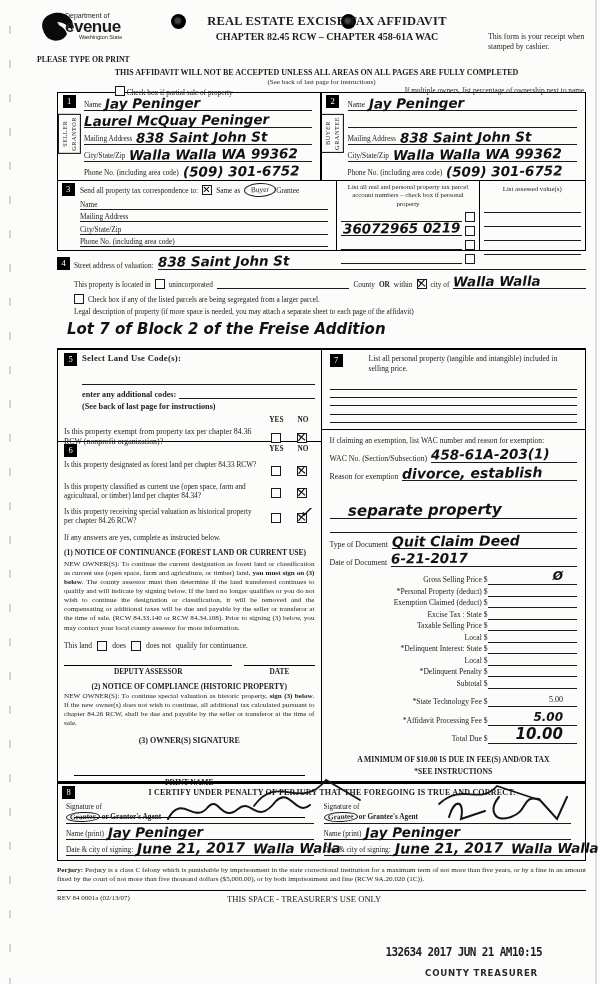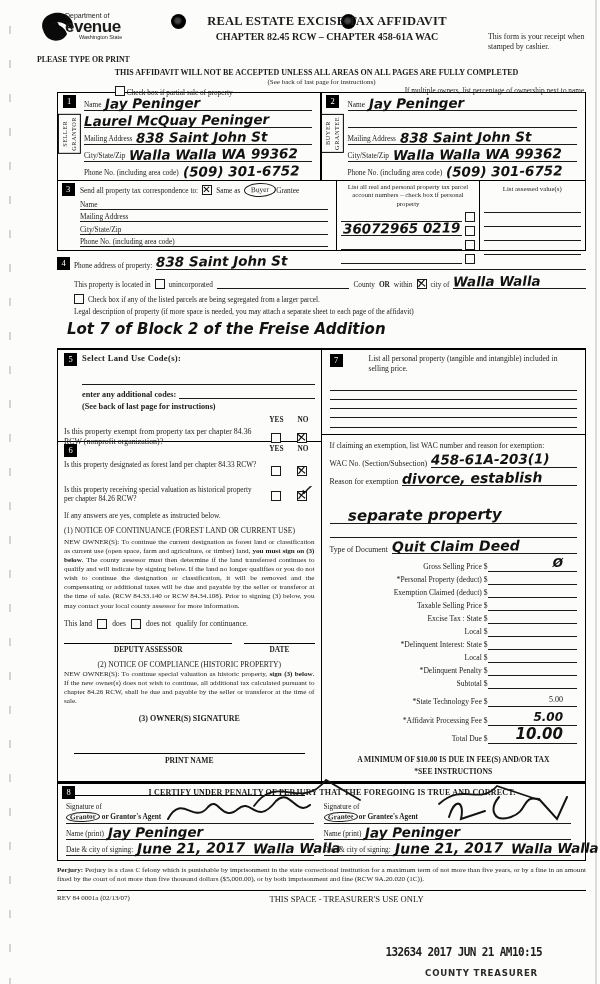--- a/index.html
+++ b/index.html
@@ -76,21 +76,21 @@
   .rcol{width:50%;box-sizing:border-box;display:flex;flex-direction:column;padding:4px 8px;}
   .s5{height:92px;border-bottom:1px solid #000;box-sizing:border-box;padding:3px 6px;}
   .s5head{display:flex;gap:5px;align-items:flex-start;}
   .s5 .fl{height:12px;}
   .yn{display:flex;justify-content:flex-end;gap:14px;font-size:7.3px;font-weight:700;padding-right:6px;margin-top:4px;}
   .qrow{display:flex;align-items:flex-start;margin-top:3px;}
   .qrow .qt{flex:1;font-size:7.3px;line-height:1.25;padding-right:4px;}
   .qrow .qc{width:26px;text-align:center;flex:0 0 auto;padding-top:1px;}
   .s6{flex:1;padding:2px 6px 4px 6px;display:flex;flex-direction:column;}
   .para{font-size:7.15px;line-height:1.27;text-align:justify;margin-top:3px;}
-  .ctitle{font-size:7.6px;font-weight:400;text-align:center;margin-top:6px;}
+  .ctitle{font-size:7.6px;font-weight:700;text-align:center;margin-top:6px;}
   .qualify{font-size:7.5px;margin-top:8px;display:flex;gap:5px;align-items:center;}
   .sigline{display:flex;margin-top:14px;font-size:7.3px;font-weight:700;}
   .sigline .seg{border-top:1px solid #000;text-align:center;padding-top:1px;}
   .ownsig{font-size:8px;font-weight:700;text-align:center;margin-top:8px;}
   .pline2{border-bottom:1px solid #000;height:16px;margin:0 10px;}
   .printname{font-size:7.6px;font-weight:700;text-align:center;margin-top:2px;}
   
   .s7title{font-size:7.6px;line-height:1.3;margin-left:20px;}
   .s7line{border-bottom:1px solid #1a1a1a;height:12px;}
   .s7sep{border-bottom:1px solid #000;margin:6px -8px 4px -8px;}
@@ -112,21 +112,21 @@
   .s8row{display:flex;align-items:flex-end;border-bottom:1px solid #1a1a1a;min-height:15px;gap:4px;position:relative;}
   .s8sig{min-height:22px;}
   .siglab{font-size:7.3px;line-height:1.15;padding-bottom:1px;white-space:nowrap;}
   .siglab b{font-size:7.3px;}
   .sigsvg{position:absolute;right:0;bottom:-2px;}
   .scribble{position:absolute;pointer-events:none;}
   
   .perjury{font-size:7.15px;line-height:1.3;text-align:justify;margin-top:5px;border-bottom:1.5px solid #000;padding-bottom:5px;}
   .footrow{display:flex;align-items:flex-start;margin-top:3px;}
   .rev{font-size:7px;width:170px;}
-  .tspace{flex:1;text-align:center;font-size:8.6px;}
+  .tspace{flex:1;text-align:left;font-size:8.6px;}
   .stamp{position:absolute;right:58px;top:946px;font-family:"DejaVu Sans Mono",monospace;
          font-size:11px;font-weight:700;letter-spacing:-0.6px;color:#1c1c1c;transform:scaleY(1.1);}
   .ctreas{position:absolute;right:62px;top:968px;font-family:"DejaVu Sans",sans-serif;
           font-size:8.6px;font-weight:700;letter-spacing:.8px;color:#2b2b2b;}
 </style>
 </head>
 <body>
 
 <div class="page">
   <div class="edge-l"></div>
@@ -287,21 +287,21 @@
           </div>
         <div class="pline">
             <span class="fl"></span>
           </div>
       </div>
     </div>
 
     <div class="s4">
       <div class="s4row">
         <span class="badge">4</span>
-        <span class="lab">Phone address of property:</span>
+        <span class="lab">Street address of valuation:</span>
         <span class="fl" style="display:flex;align-items:flex-end;">
             <span class="hw big">838 Saint John St</span>
           </span>
       </div>
       <div class="s4row" style="padding-left:17px;">
         <span class="lab">This property is located in</span>
         <span class="cb"></span>
         <span class="lab">unincorporated</span>
         <span class="fl" style="width:120px;height:10px;"></span>
         <span class="lab">County</span>
@@ -357,20 +357,25 @@
             <span class="yn" style="margin-top:0;">
                 <span>YES</span>
                 <span>NO</span>
               </span>
           </div>
           <div class="qrow">
             <span class="qt">Is this property designated as forest land per chapter 84.33 RCW?</span>
             <span class="qc"><span class="cb"></span></span>
             <span class="qc"><span class="cb xmark"></span></span>
           </div>
+          <div class="qrow">
+            <span class="qt">Is this property classified as current use (open space, farm and agricultural, or timber) land per chapter 84.34?</span>
+            <span class="qc"><span class="cb"></span></span>
+            <span class="qc"><span class="cb xmark"></span></span>
+          </div>
           <div class="qrow" style="margin-top:6px;">
             <span class="qt">Is this property receiving special valuation as historical property per chapter 84.26 RCW?</span>
             <span class="qc"><span class="cb"></span></span>
             <span class="qc"><span class="cb xmark"><span class="chk">✓</span></span></span>
           </div>
           <div style="font-size:7.4px;margin-top:7px;">If any answers are yes, complete as instructed below.</div>
           <div class="ctitle" style="text-align:left;">(1) NOTICE OF CONTINUANCE (FOREST LAND OR CURRENT USE)</div>
           <div class="para"><span>NEW OWNER(S): To continue the current designation as forest land or classification as current use (open space, farm and agriculture, or timber) land, </span><b>you must sign on (3) below</b><span>. The county assessor must then determine if the land transferred continues to qualify and will indicate by signing below. If the land no longer qualifies or you do not wish to continue the designation or classification, it will be removed and the compensating or additional taxes will be due and payable by the seller or transferor at the time of sale. (RCW 84.33.140 or RCW 84.34.108). Prior to signing (3) below, you may contact your local county assessor for more information.</span></div>
           <div class="qualify">
             <span>This land</span>
@@ -424,39 +429,45 @@
         </div>
         <div class="exrow" style="min-height:10px;">
             <span class="fl"></span>
           </div>
         <div class="exrow" style="margin-top:2px;">
           <span class="lab" style="font-size:7.8px;">Type of Document</span>
           <span class="fl">
               <span class="hw big" style="font-size:14px;">Quit Claim Deed</span>
             </span>
         </div>
+        <div class="exrow">
+          <span class="lab" style="font-size:7.8px;">Date of Document</span>
+          <span class="fl">
+              <span class="hw big">6-21-2017</span>
+            </span>
+        </div>
 
         <div class="mrow">
             <span class="mlab">Gross Selling Price $</span>
             <span class="mline"><span class="mval hw">Ø</span></span>
           </div>
         <div class="mrow">
             <span class="mlab">*Personal Property (deduct) $</span>
             <span class="mline"><span class="mval hw"></span></span>
           </div>
         <div class="mrow">
             <span class="mlab">Exemption Claimed (deduct) $</span>
             <span class="mline"><span class="mval hw"></span></span>
           </div>
         <div class="mrow">
+            <span class="mlab">Excise Tax : State $</span>
+            <span class="mline"><span class="mval hw"></span></span>
+          </div>
+        <div class="mrow">
             <span class="mlab">Taxable Selling Price $</span>
-            <span class="mline"><span class="mval hw"></span></span>
-          </div>
-        <div class="mrow">
-            <span class="mlab">Excise Tax : State $</span>
             <span class="mline"><span class="mval hw"></span></span>
           </div>
         <div class="mrow">
             <span class="mlab">Local $</span>
             <span class="mline"><span class="mval hw"></span></span>
           </div>
         <div class="mrow">
             <span class="mlab">*Delinquent Interest: State $</span>
             <span class="mline"><span class="mval hw"></span></span>
           </div>

